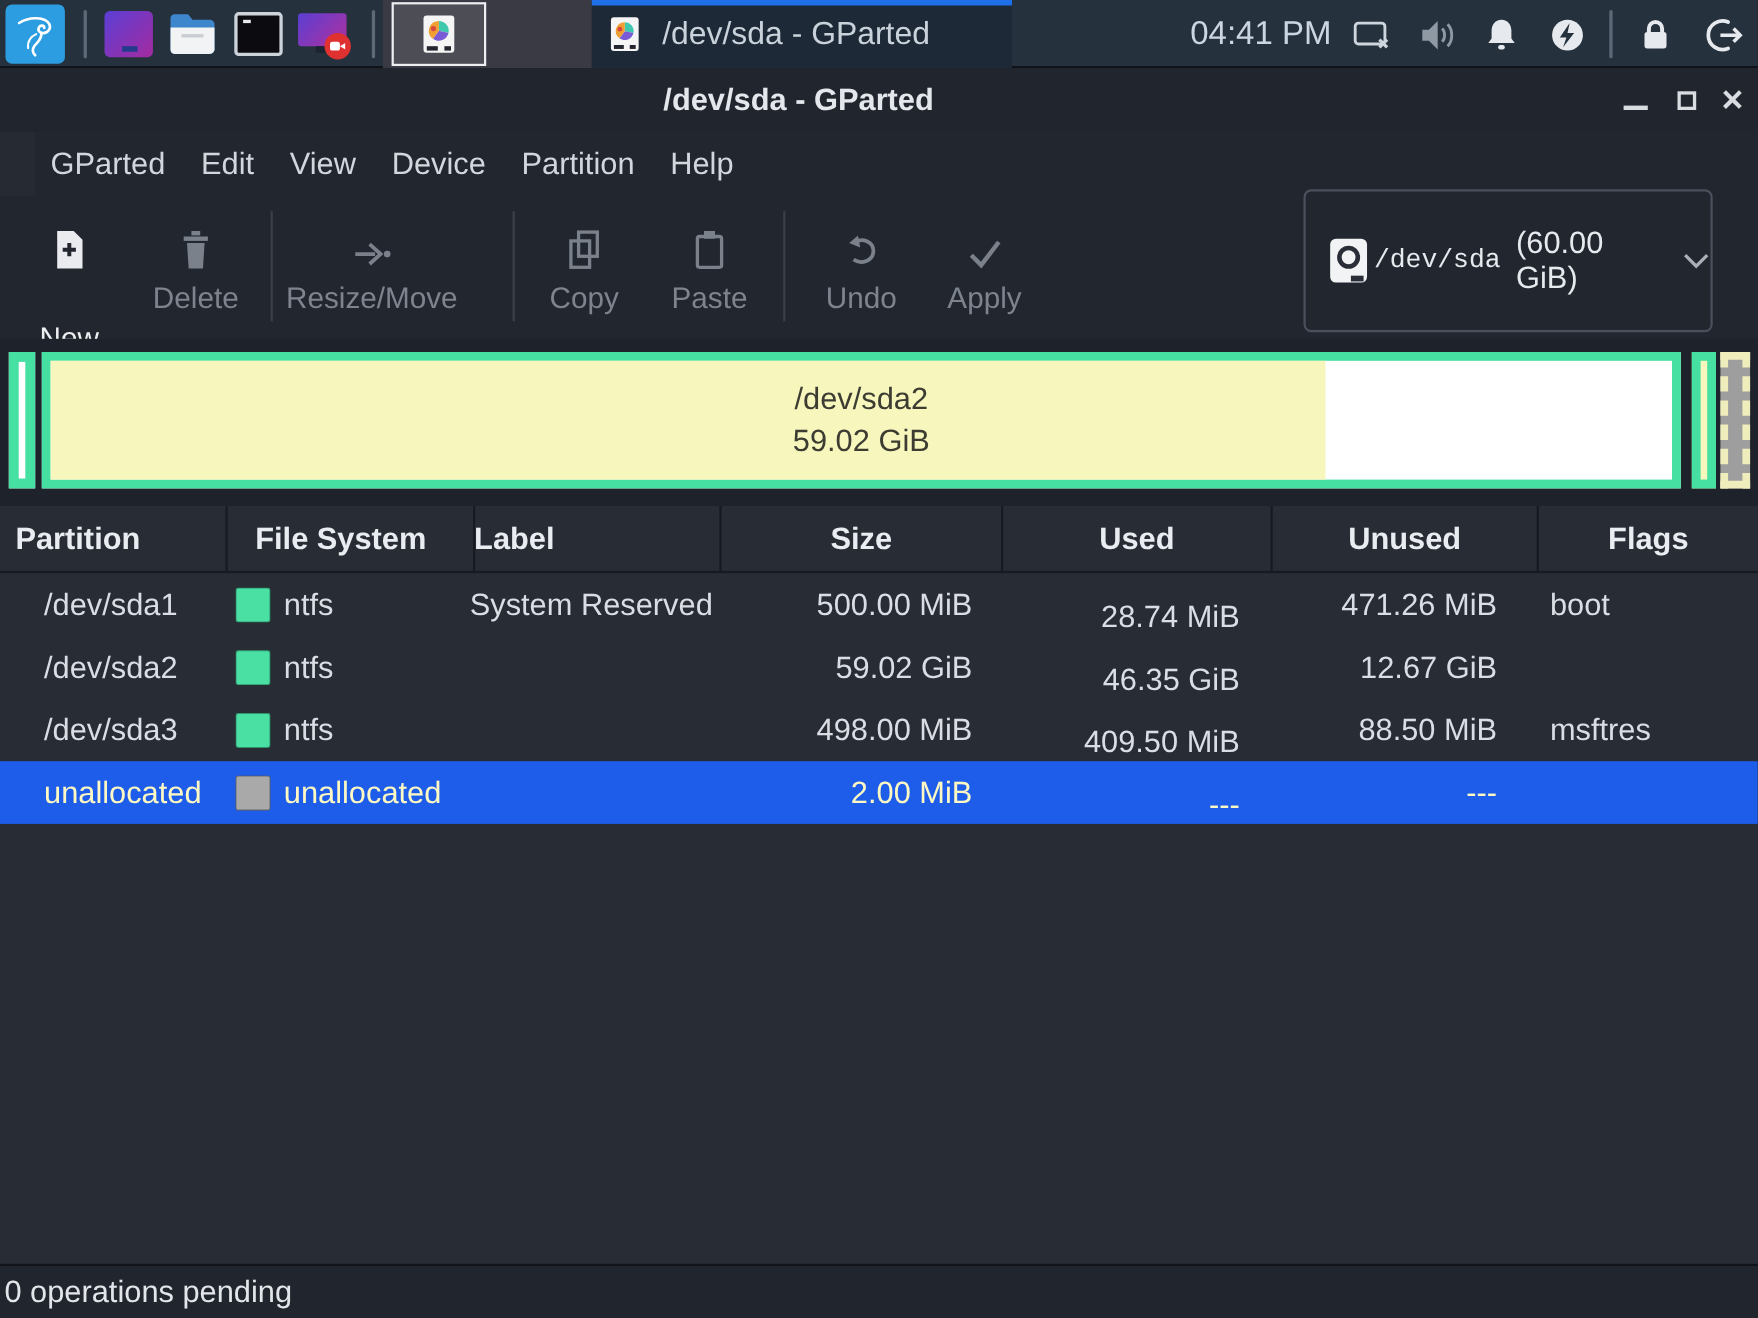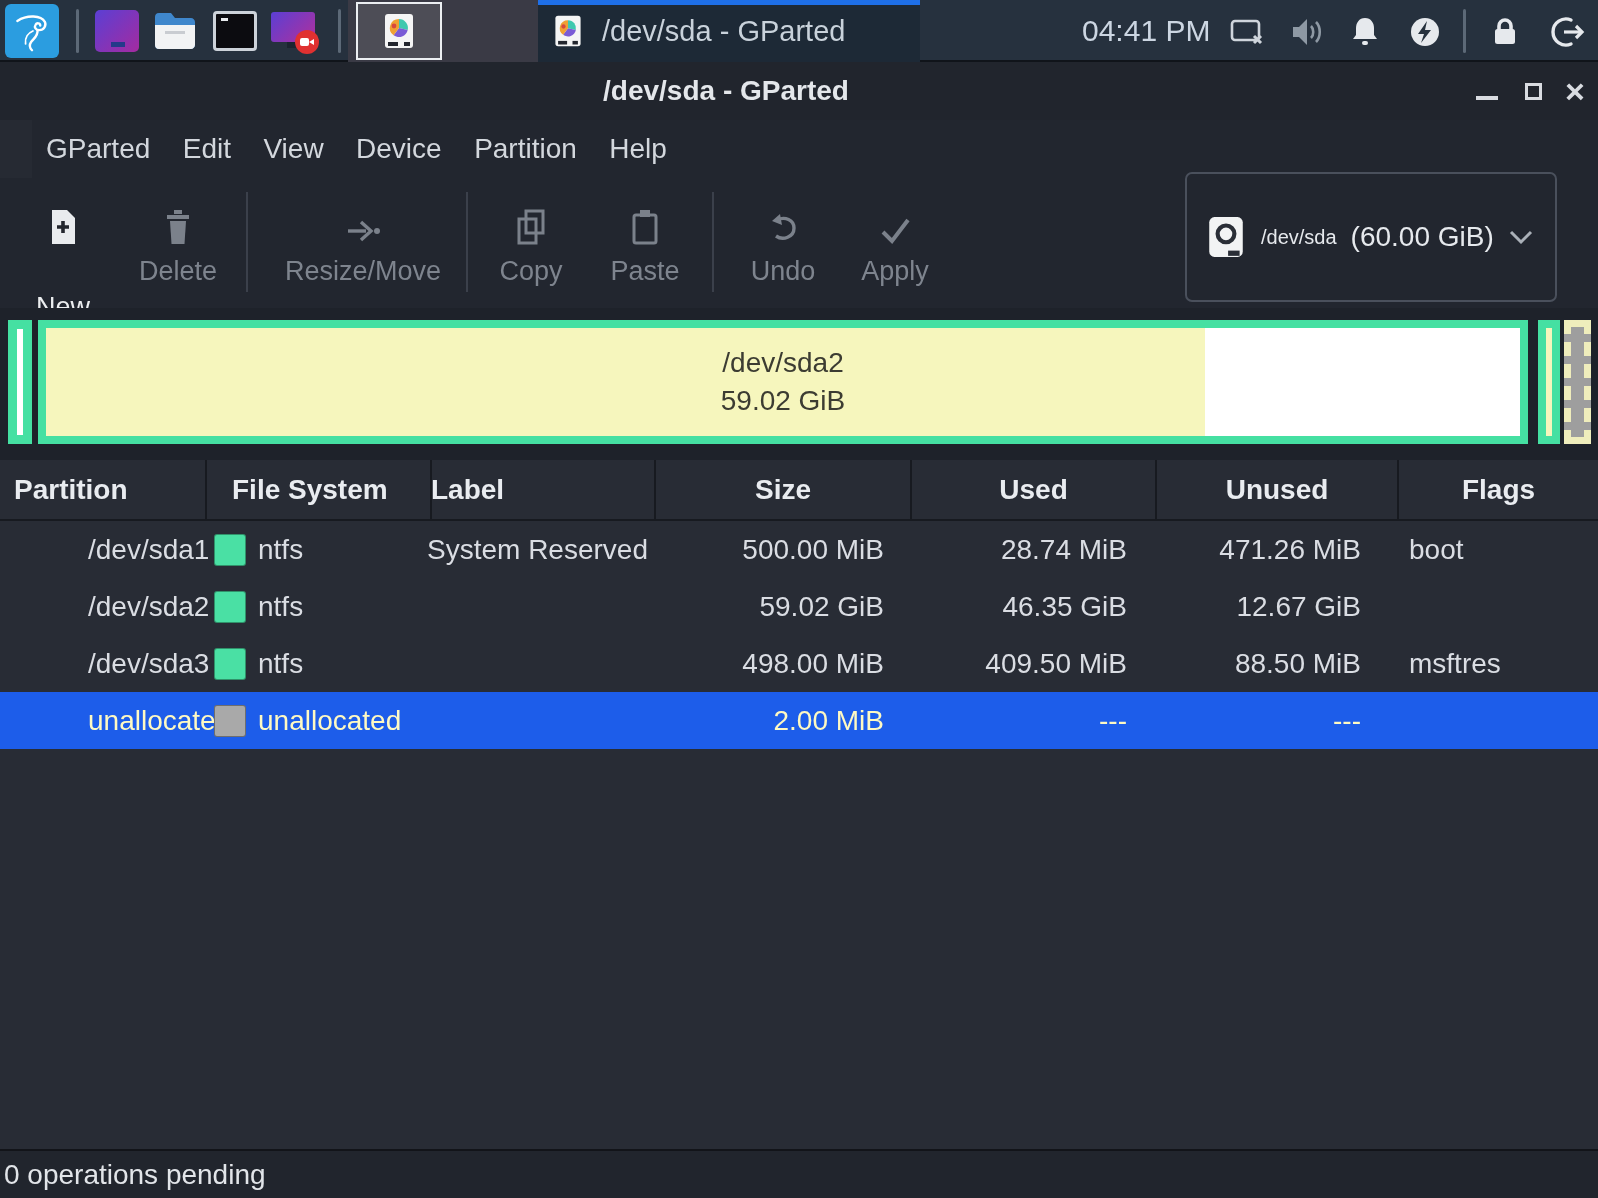--- a/index.html
+++ b/index.html
@@ -56,21 +56,21 @@
   .tbtn { position:absolute; top:16px; width:120px; text-align:center; cursor:pointer; }
   .tbtn .ticon { height:52px; display:flex; align-items:flex-end; justify-content:center; }
   .tbtn .tlabel { margin-top:10px; font-size:27px; color:#7e848e; }
   .tbtn.enabled .tlabel { color:#eceef0;margin-top:46px; }
   .tb-vsep { position:absolute; top:14px; width:2px; height:100px; background:#3b404b; }
 
   .device-selector { position:absolute; left:1185px; top:-6px; width:372px; height:130px;
                      border:2px solid #4a505c; border-radius:7px; background:#22262f;
                      display:flex; align-items:center; cursor:pointer; }
   .device-selector .ds-icon { margin-left:20px; }
-  .device-selector .ds-name { margin-left:16px; font-size:20px; color:#e6e9ed; }
+  .device-selector .ds-name { margin-left:4px; font-size:24px; color:#e6e9ed;font-family:Liberation Mono, monospace; }
   .device-selector .ds-size { margin-left:14px; font-size:28px; color:#e6e9ed; }
   .device-selector .ds-chevron { margin-left:14px; }
 
   
   .diskbar { position:absolute; left:0; top:308px; width:1598px; height:152px; background:#1e222a; }
   .seg { position:absolute; top:12px; height:124px; cursor:pointer; }
   .seg-sda1 { left:8px; width:24px; border:9px solid #45e0a2; background:#ffffff; }
   .seg-sda2 { left:38px; width:1490px; border:8px solid #45e0a2; background:#ffffff; }
   .seg-sda2 .used-fill { position:absolute; left:0; top:0; bottom:0; width:78.6%; background:#f6f6bd; }
   .seg-sda2 .seg-label { position:absolute; left:0; top:0; width:100%; height:100%;
@@ -89,25 +89,25 @@
   .col-fs        { left:220px; width:212px; padding-left:12px; }
   .col-label     { left:419px; width:237px; padding-left:12px; }
   .col-size      { left:656px; width:256px; }
   .col-used      { left:912px; width:245px; }
   .col-unused    { left:1157px; width:242px; }
   .col-flags     { left:1399px; width:199px; border-right:none; }
 
   .trow { position:absolute; left:0; width:1598px; height:57px; font-size:28px; color:#dadde3; cursor:pointer; }
   .trow.selected { background:#1d5dea; color:#fef9c3; }
   .td { position:absolute; top:0; height:100%; display:flex; align-items:center; }
-  .td-partition { left:0; width:207px; padding-left:40px;margin-left:48px; }
+  .td-partition { left:0; width:207px; padding-left:40px; }
   .td-fs        { left:207px; width:212px; padding-left:7px; }
   .td-label     { left:419px; width:237px; padding-left:8px; }
   .td-size      { left:656px; width:256px; justify-content:flex-end; padding-right:28px; }
-  .td-used      { left:912px; width:245px; justify-content:flex-end; padding-right:30px; }
+  .td-used      { left:912px; width:245px; justify-content:flex-end; padding-right:30px;margin-top:11px; }
   .td-unused    { left:1157px; width:242px; justify-content:flex-end; padding-right:38px; }
   .td-flags     { left:1399px; width:199px; padding-left:10px; }
   .swatch { width:32px; height:32px; border-radius:3px; background:#4ae0a4;
             border:1px solid rgba(0,0,0,0.35); margin-right:12px; flex:none; }
   .swatch.gray { background:#a9a9a9; }
 
   
   .status-sep { position:absolute; left:0; top:1149px; width:1598px; height:2px; background:#121419; }
   .statusbar { position:absolute; left:0; top:1151px; width:1598px; height:47px; background:#21252d;
                display:flex; align-items:center; }
@@ -275,21 +275,21 @@
           <rect x="13" y="2" width="8" height="4" fill="#7b818b"></rect>
           <rect x="6" y="7" width="22" height="4" fill="#7b818b"></rect>
           <path d="M9 13h16l-1.5 23h-13z" fill="#7b818b"></path>
         </svg>
       </div>
       <div class="tlabel">Delete</div>
     </div>
 
     <div class="tb-vsep" style="left:246px"></div>
 
-    <div class="tbtn" style="left:273px; width:180px">
+    <div class="tbtn" style="left:248px; width:180px">
       <div class="ticon">
         <svg width="38" height="30" viewBox="0 0 38 30">
           <path d="M4 15h18" stroke="#7b818b" stroke-width="3.4"></path>
           <path d="M17 6l10 9-10 9" fill="none" stroke="#7b818b" stroke-width="3.4"></path>
           <circle cx="33" cy="15" r="3" fill="#7b818b"></circle>
         </svg>
       </div>
       <div class="tlabel">Resize/Move</div>
     </div>
 

